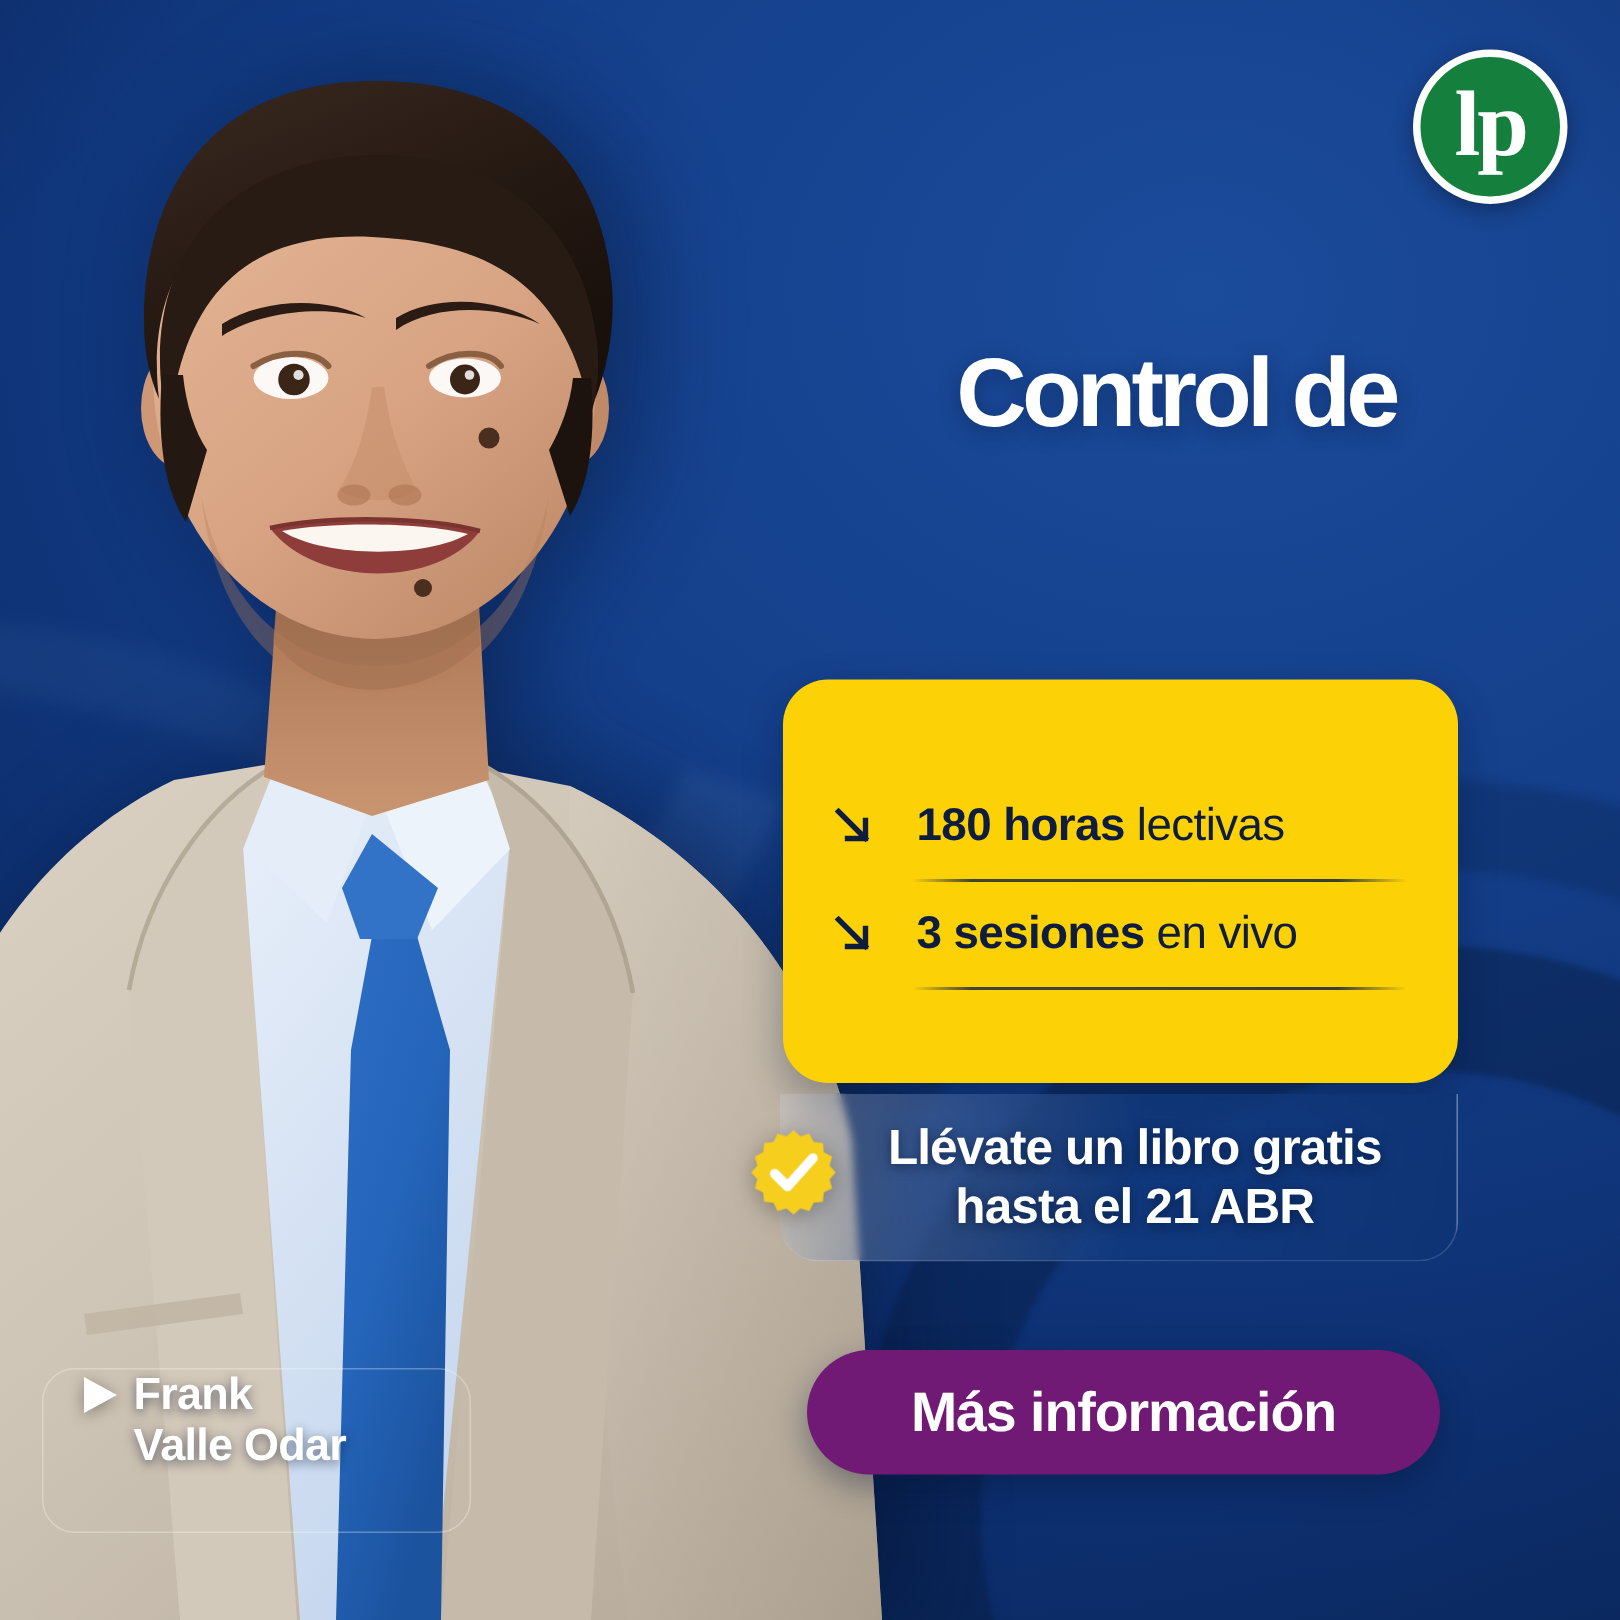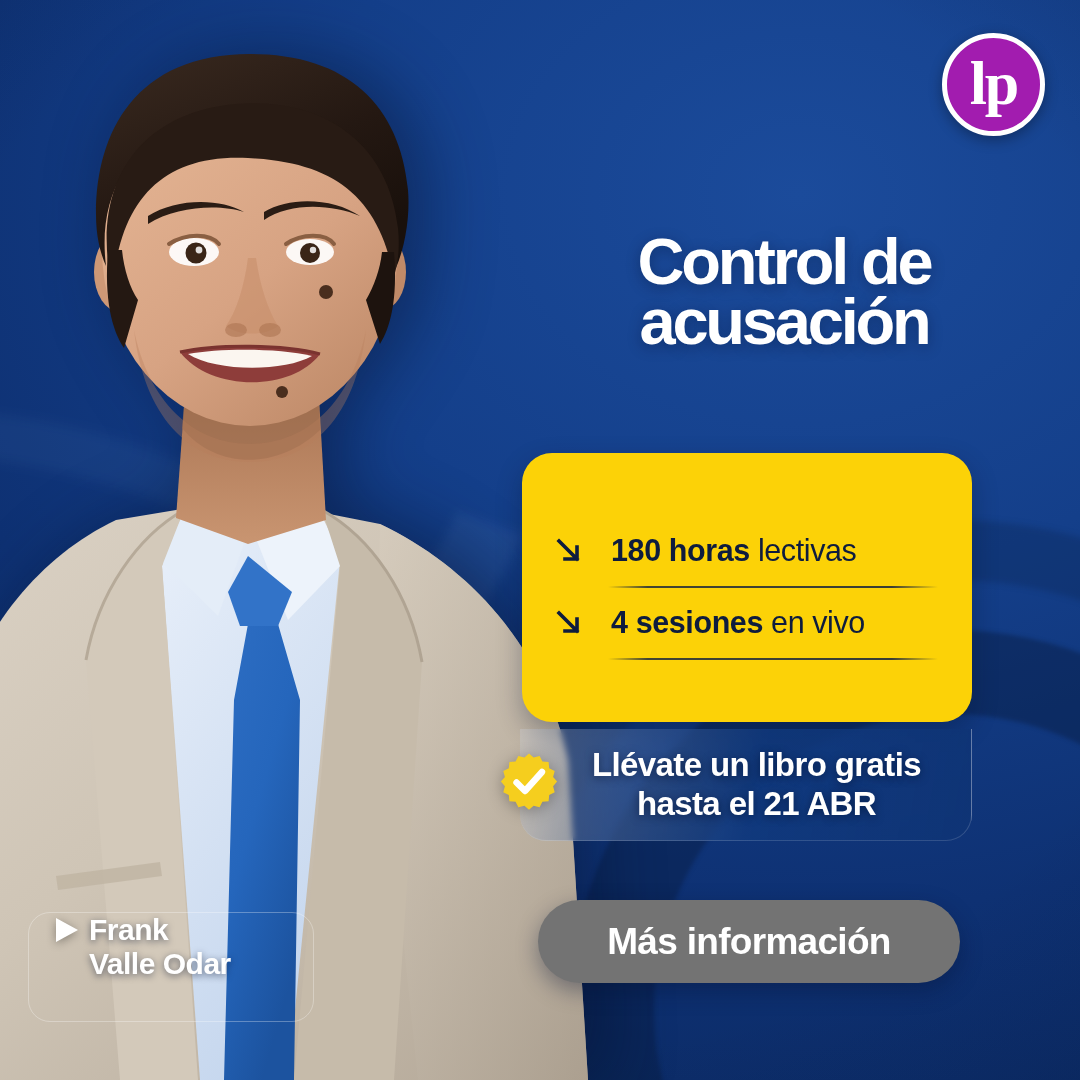--- a/index.html
+++ b/index.html
@@ -68,21 +68,21 @@
     position:absolute;left:-52px;bottom:0;
     width:660px;height:1080px;
     filter:drop-shadow(18px 0 34px rgba(2,14,40,.45));
   }
   .portrait svg{display:block;width:100%;height:100%;}
 
   
   .logo{
     position:absolute;right:35px;top:33px;
     width:103px;height:103px;border-radius:50%;
-    background:#a21caf;
+    background:#15803d;
     border:5px solid #ffffff;
     display:flex;align-items:center;justify-content:center;
     box-shadow:0 4px 14px rgba(0,0,0,.33);
   }
   .logo-text{
     color:#fff;font-family:"Liberation Serif", serif;
     font-weight:bold;font-size:62px;line-height:1;
     letter-spacing:-2px;margin-top:-4px;
   }
 
@@ -164,21 +164,21 @@
     width:60px;height:60px;
     z-index:6;
     filter:drop-shadow(0 3px 8px rgba(0,0,0,.30));
   }
   .promo-badge svg{display:block;}
 
   
   .cta{
     position:absolute;left:538px;top:900px;
     width:422px;height:83px;
-    background:#737373;
+    background:#701a75;
     border:none;border-radius:42px;
     color:#ffffff;font-family:"Liberation Sans", sans-serif;
     font-weight:bold;font-size:37px;letter-spacing:-.7px;
     cursor:pointer;
     box-shadow:0 8px 22px rgba(4,18,52,.38);
   }
 
   
   .speaker{
     position:absolute;left:28px;top:912px;
@@ -319,21 +319,20 @@
     </svg>
   </div>
 
   <div class="logo">
     <div class="logo-text">lp</div>
   </div>
 
 
   <div class="title">
     <span>Control de</span>
-    <span>acusación</span>
   </div>
 
   <div class="features">
 
     <div class="feat-row">
       <span class="feat-arrow">
         <svg width="30" height="30" viewBox="0 0 30 30">
           <path d="M5 5 L23 23 M23 11 L23 23 L11 23" fill="none" stroke="#0E1C3E" stroke-width="3.6" stroke-linecap="square" stroke-linejoin="miter"></path>
         </svg>
       </span>
@@ -341,21 +340,21 @@
     </div>
 
     <div class="feat-divider"></div>
 
     <div class="feat-row">
       <span class="feat-arrow">
         <svg width="30" height="30" viewBox="0 0 30 30">
           <path d="M5 5 L23 23 M23 11 L23 23 L11 23" fill="none" stroke="#0E1C3E" stroke-width="3.6" stroke-linecap="square" stroke-linejoin="miter"></path>
         </svg>
       </span>
-      <span class="feat-text"><b>4 sesiones</b><i> en vivo</i></span>
+      <span class="feat-text"><b>3 sesiones</b><i> en vivo</i></span>
     </div>
 
     <div class="feat-divider"></div>
 
 
   </div>
 
   <div class="promo">
     <div class="promo-text">
       <span>Llévate un libro gratis</span>

